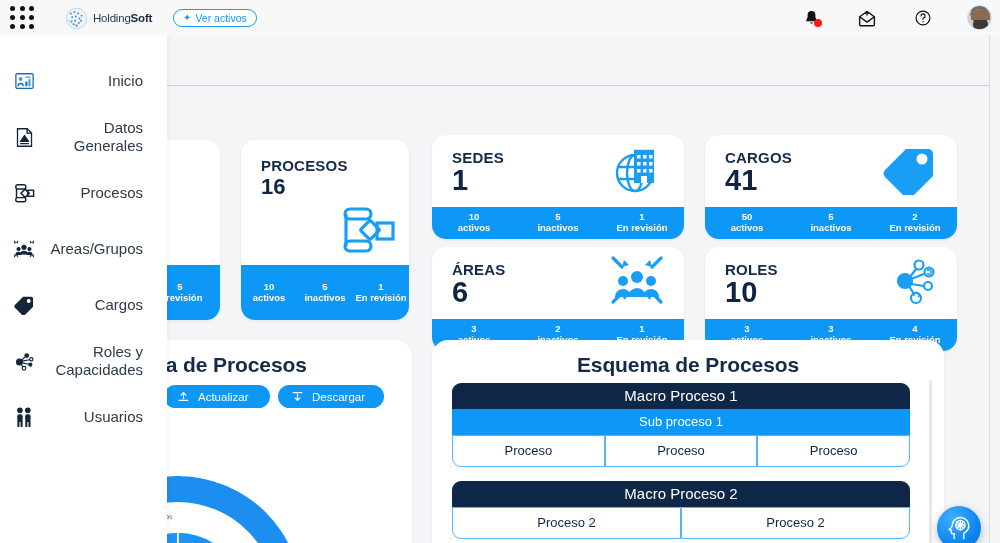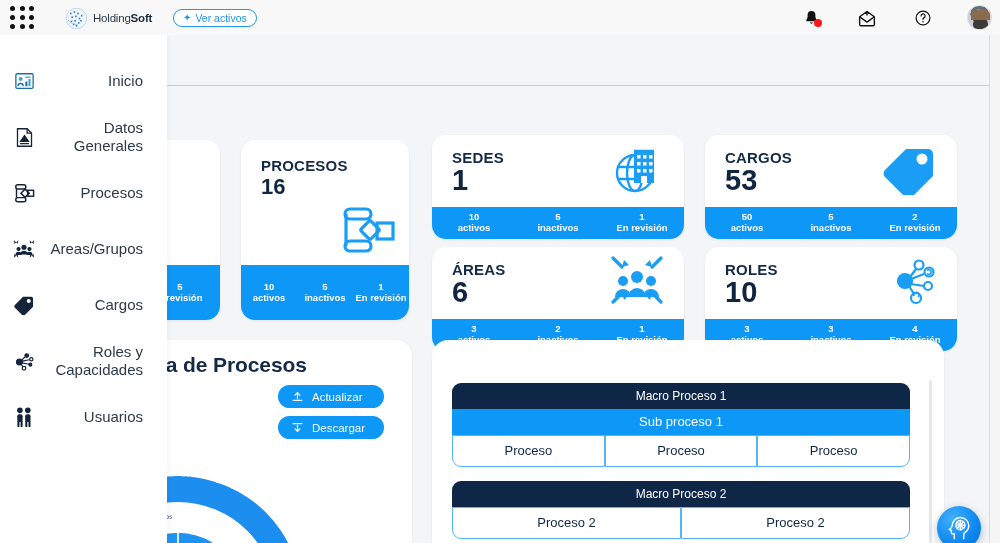--- a/index.html
+++ b/index.html
@@ -137,34 +137,34 @@
   }
   #panel-mapa  { left: 20px; top: 305px; width: 392px; height: 245px; }
   #panel-esquema { left: 432px; top: 305px; width: 512px; height: 245px; }
 
   .panel-title {
     text-align: center; font-size: 21px; font-weight: 700; color: #142a47;
     padding-top: 13px; letter-spacing: -0.1px;
   }
   #panel-mapa .panel-title { text-align: left; padding-left: 104px; }
 
-  .btn-col { position: absolute; right: 28px; top: 45px; display: flex; flex-direction: column; gap: 8px; }
+  .btn-col { position: absolute; right: 28px; top: 45px; display: flex; gap: 8px; }
   .pbtn {
     height: 23px; width: 106px; border-radius: 12px; background: #0d97f7; color: #fff;
     font-size: 11.5px; display: flex; align-items: center; gap: 8px; padding-left: 13px;
     cursor: pointer; border: none;
   }
 
   
   .wheel { position: absolute; left: 8px; top: 110px; width: 300px; height: 140px; overflow: hidden; }
 
   
   .tree { position: absolute; left: 20px; top: 43px; width: 458px; }
   .macro {
-    background: #0e2747; color: #fff; text-align: center; font-size: 12px;
+    background: #0e2747; color: #fff; text-align: center; font-size: 15px;
     height: 26px; line-height: 26px; border-radius: 9px 9px 0 0;
   }
   .sub {
     background: #0d97f7; color: #fff; text-align: center; font-size: 13px;
     height: 26px; line-height: 26px;
   }
   .procrow { display: flex; }
   .procrow .cell {
     flex: 1; background: #fff; border: 1px solid #57b4f5; text-align: center;
     font-size: 13px; color: #0e2747; height: 32px; line-height: 30px;
@@ -402,21 +402,21 @@
           </div>
           <div class="seg">
             <span class="v">1</span>
             <span class="k">En revisión</span>
           </div>
         </div>
       </div>
 
       <div class="card" id="card-cargos">
         <div class="ttl">CARGOS</div>
-        <div class="num">53</div>
+        <div class="num">41</div>
         <div class="gfx">
           <svg width="58" height="52" viewBox="0 0 58 52">
             <path d="M6 27 27 6h22a5 5 0 0 1 5 5v22L33 54a5 5 0 0 1-7 0L6 34a5 5 0 0 1 0-7z" fill="#1a9ef5"></path>
             <circle cx="43" cy="16" r="5.5" fill="#ffffff"></circle>
           </svg>
         </div>
         <div class="strip">
           <div class="seg">
             <span class="v">50</span>
             <span class="k">activos</span>
@@ -534,20 +534,21 @@
           <text x="150" y="144" font-size="8.5" font-weight="700" fill="#1b7fd6" text-anchor="middle" font-family="Liberation Sans, sans-serif">Visión</text>
           <line x1="131" y1="148" x2="169" y2="148" stroke="#c3ccd6" stroke-width="1"></line>
 
           <rect x="253" y="108" width="13" height="44" rx="3" fill="#ffffff" stroke="#aab6c2" stroke-width="1"></rect>
           <text x="260" y="148" font-size="6.5" font-weight="700" fill="#0e3a6b" transform="rotate(-90 260 148)" text-anchor="start" font-family="Liberation Sans, sans-serif">pactos</text>
         </svg>
       </div>
     </div>
 
     <div class="panel" id="panel-esquema">
+      <div class="panel-title">Esquema de Procesos</div>
 
       <div class="tree">
         <div class="group">
           <div class="macro">Macro Proceso 1</div>
           <div class="sub">Sub proceso 1</div>
           <div class="procrow">
             <div class="cell">Proceso</div>
             <div class="cell">Proceso</div>
             <div class="cell">Proceso</div>
           </div>

